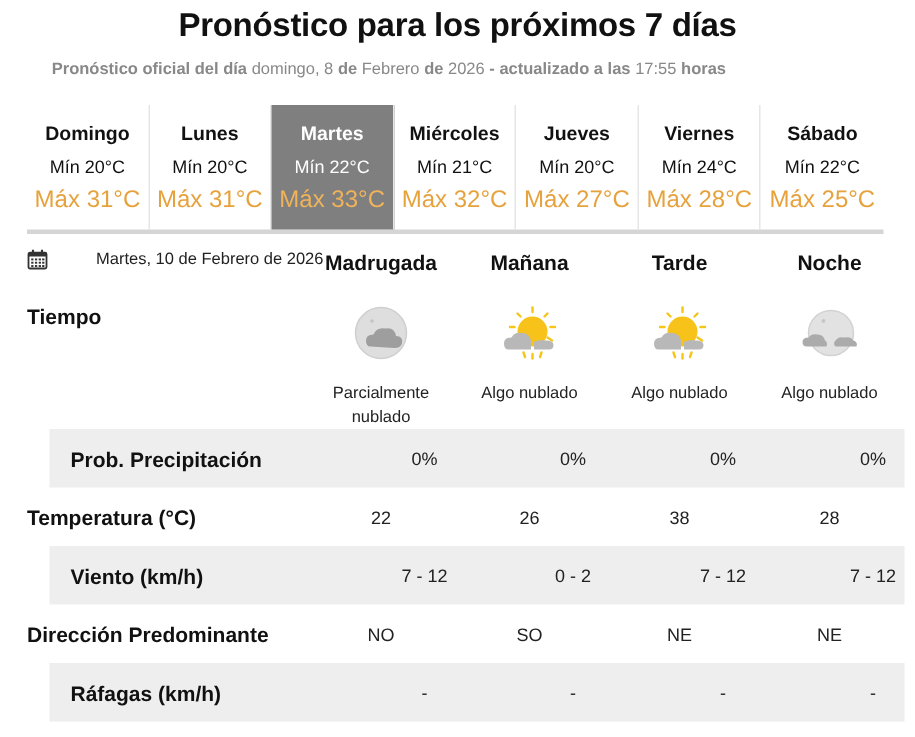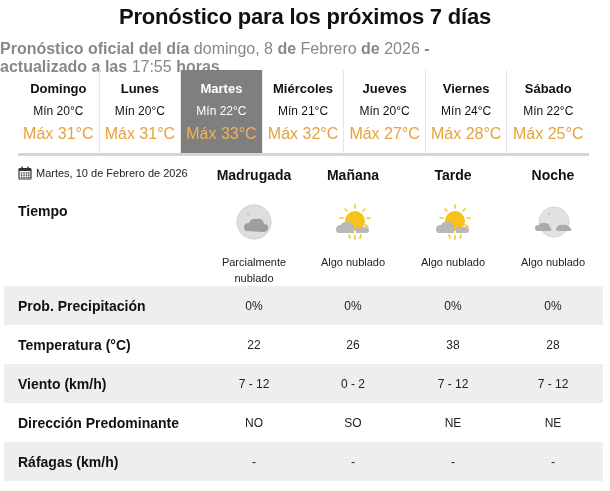--- a/index.html
+++ b/index.html
@@ -1,51 +1,51 @@
 <!DOCTYPE html>
 <html><head>
 <meta charset="utf-8">
 <style>
   * { box-sizing: border-box; margin: 0; padding: 0; }
   html, body { width: 610px; height: 491px; background: #ffffff; overflow: hidden; }
   body { font-family: "Liberation Sans", sans-serif; color: #111; position: relative; }
 
   .title { position: absolute; left: 0; top: 4px; width: 610px; text-align: center;
     font-size: 22px; font-weight: bold; color: #111; letter-spacing: -0.2px; }
-  .subtitle { position: absolute; left: 0; top: 40px; width: 484px; text-align: left;
-    font-size: 16px; color: #888; }
+  .subtitle { position: absolute; left: 0; top: 40px; width: 484px; text-align: right;
+    font-size: 11px; color: #888; }
   .subtitle b { font-weight: bold; color: #888; }
 
   .days { position: absolute; left: 18px; top: 70px; width: 571px; height: 86px;
     display: flex; border-bottom: 3px solid #d5d5d5; }
   .day { width: 82px; height: 83px; text-align: center; border-right: 1px solid #e6e6e6;
     padding-top: 11px; cursor: pointer; }
   .day:last-child { border-right: none; }
   .day .dname { font-size: 13px; font-weight: bold; color: #111; height: 21px; text-align: center; }
   .day .dmin { font-size: 12px; color: #111; margin-top: 2px; height: 20px; }
   .day .dmax { font-size: 16px; color: #e6a23c; margin-top: 1px; }
   .day.active { background: #7f7f7f; }
   .day.active .dname, .day.active .dmin { color: #ffffff; }
   .day.active .dmax { color: #f0b35a; }
 
   .datebar { position: absolute; left: 18px; top: 166px; font-size: 11px; color: #222;
-    display: flex; align-items: center; }
+    display: flex; align-items: center; gap: 28px; }
   .cal { width: 14px; height: 14px; margin-right: 4px; display: inline-block; }
 
   .colhead { position: absolute; top: 167px; font-size: 14px; font-weight: bold; color: #111;
     text-align: center; width: 100px; }
 
   .tiempo { position: absolute; left: 18px; top: 203px; font-size: 14px; font-weight: bold; }
   .wx { position: absolute; top: 203px; width: 100px; text-align: center; }
   .wx svg { display: block; margin: 0 auto; }
   .wx .wxlabel { font-size: 11px; color: #222; line-height: 16px; margin-top: 13px; }
 
   .rows { position: absolute; left: 4px; top: 286px; width: 599px; }
   .row { height: 39px; display: flex; align-items: center; position: relative; }
-  .row.grey { background: #eeeeee; }
+  .row.grey { background: #eeeeee; margin-left: 29px; }
   .row .rlabel { position: absolute; left: 14px; font-size: 14px; font-weight: bold; color: #111; }
   .row .cell { position: absolute; width: 100px; text-align: center; font-size: 12px; color: #222; }
 </style>
 </head>
 <body>
 
 <div class="title">Pronóstico para los próximos 7 días</div>
 
 <div class="subtitle">
   <b>Pronóstico oficial del día</b>

